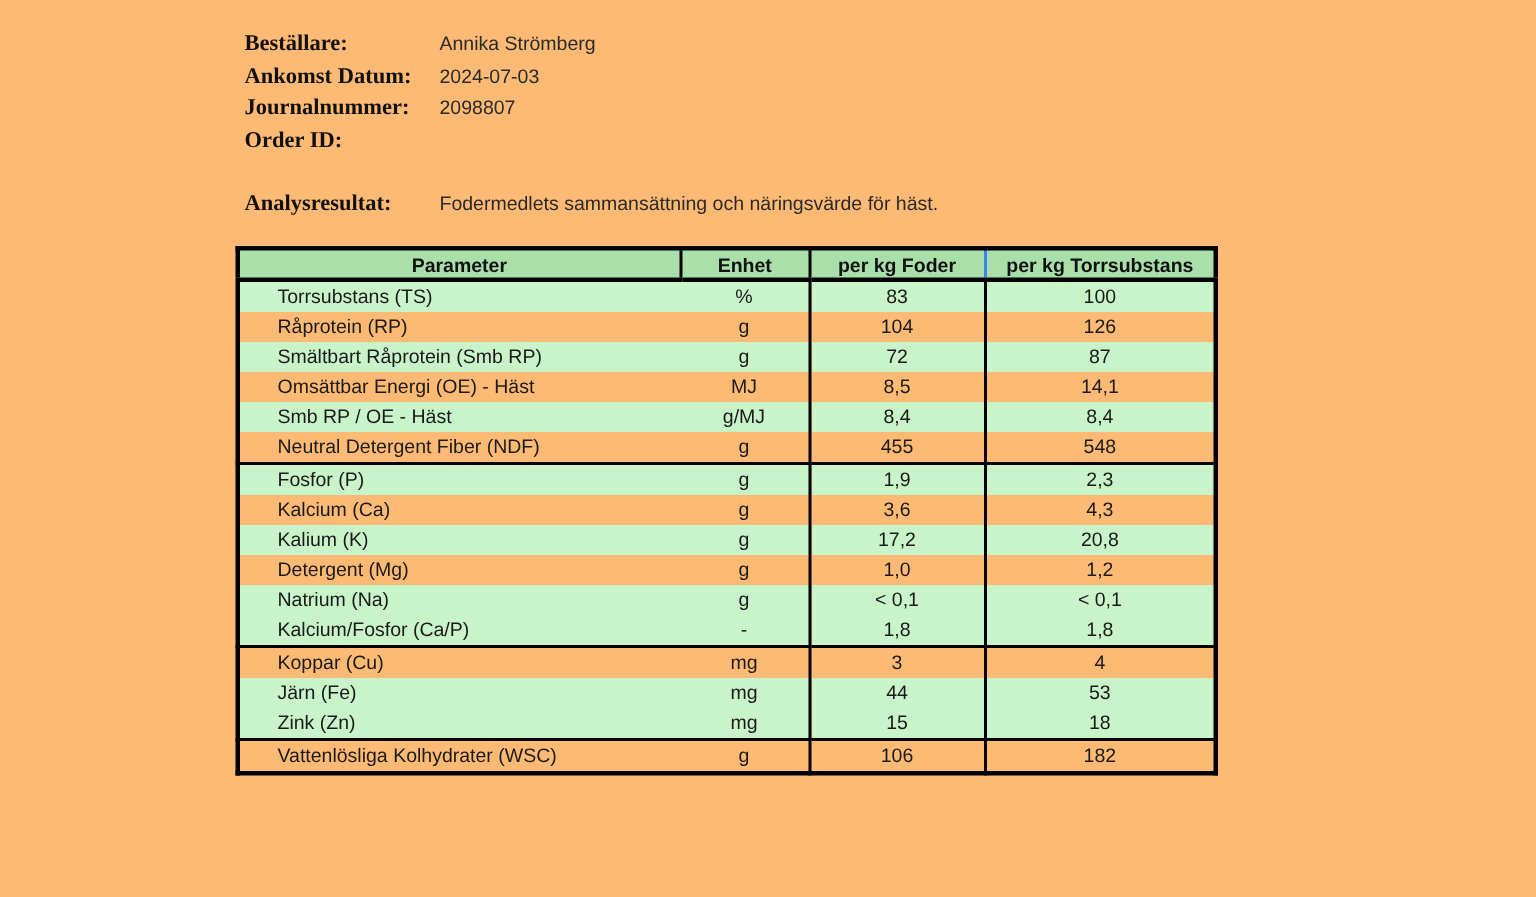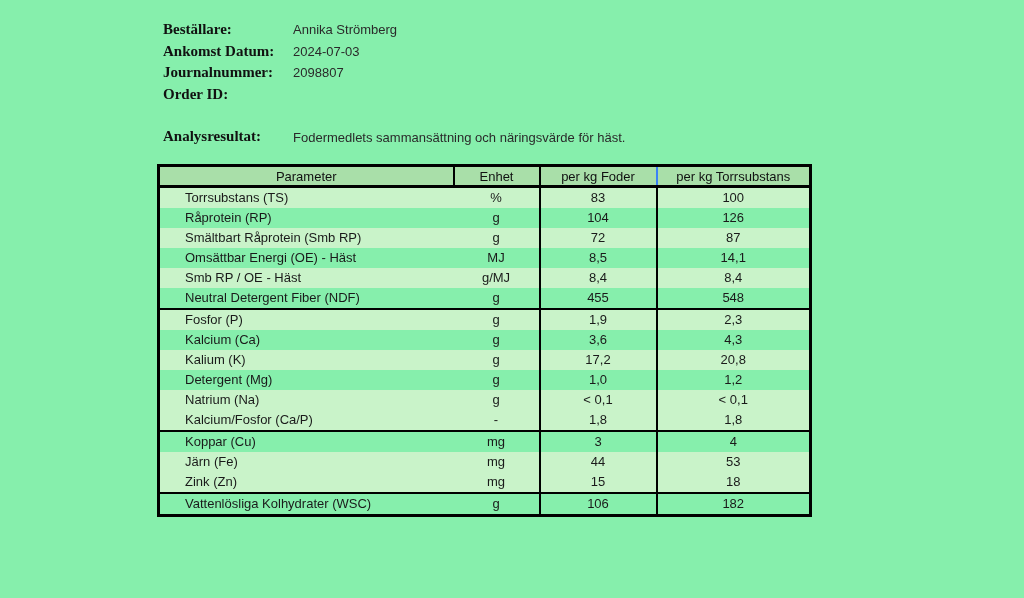--- a/index.html
+++ b/index.html
@@ -5,21 +5,21 @@
   * { margin: 0; padding: 0; box-sizing: border-box; }
   html, body { background: #ffffff; }
   body {
     font-family: "Liberation Sans", sans-serif;
     color: #1a1a1a;
   }
   .page {
     position: relative;
     width: 1024px;
     height: 598px;
-    background: #86efac;
+    background: #fdba74;
     overflow: hidden;
   }
 
   
   .info-block {
     position: absolute;
     left: 163px;
     top: 21px;
   }
   .info-row {
@@ -39,40 +39,40 @@
     font-size: 13px;
     color: #2a2a2a;
     white-space: nowrap;
   }
 
   .analysis-block {
     position: absolute;
     left: 163px;
     top: 128px;
     display: flex;
-    align-items: flex-end;
+    align-items: flex-start;
   }
   .analysis-block .info-label { width: 130px; }
 
   
   .table-wrap {
     position: absolute;
     left: 157px;
     top: 164px;
   }
   table.analysis {
     border-collapse: collapse;
     table-layout: fixed;
     width: 652px;
     border: 3px solid #000000;
   }
   table.analysis th {
     background: var(--header-bg, #a9dfa9);
     border-bottom: 3px solid #000000;
-    font-weight: normal;
+    font-weight: bold;
     font-size: 13px;
     height: 21px;
     text-align: center;
     color: #111111;
     margin-left: 40px;
   }
   table.analysis th.col-parameter { border-right: 2px solid #000000; }
   table.analysis th.col-enhet     { border-right: 2px solid #000000; }
   table.analysis th.col-foder     { border-right: 2px solid #3b82f6; }
 

